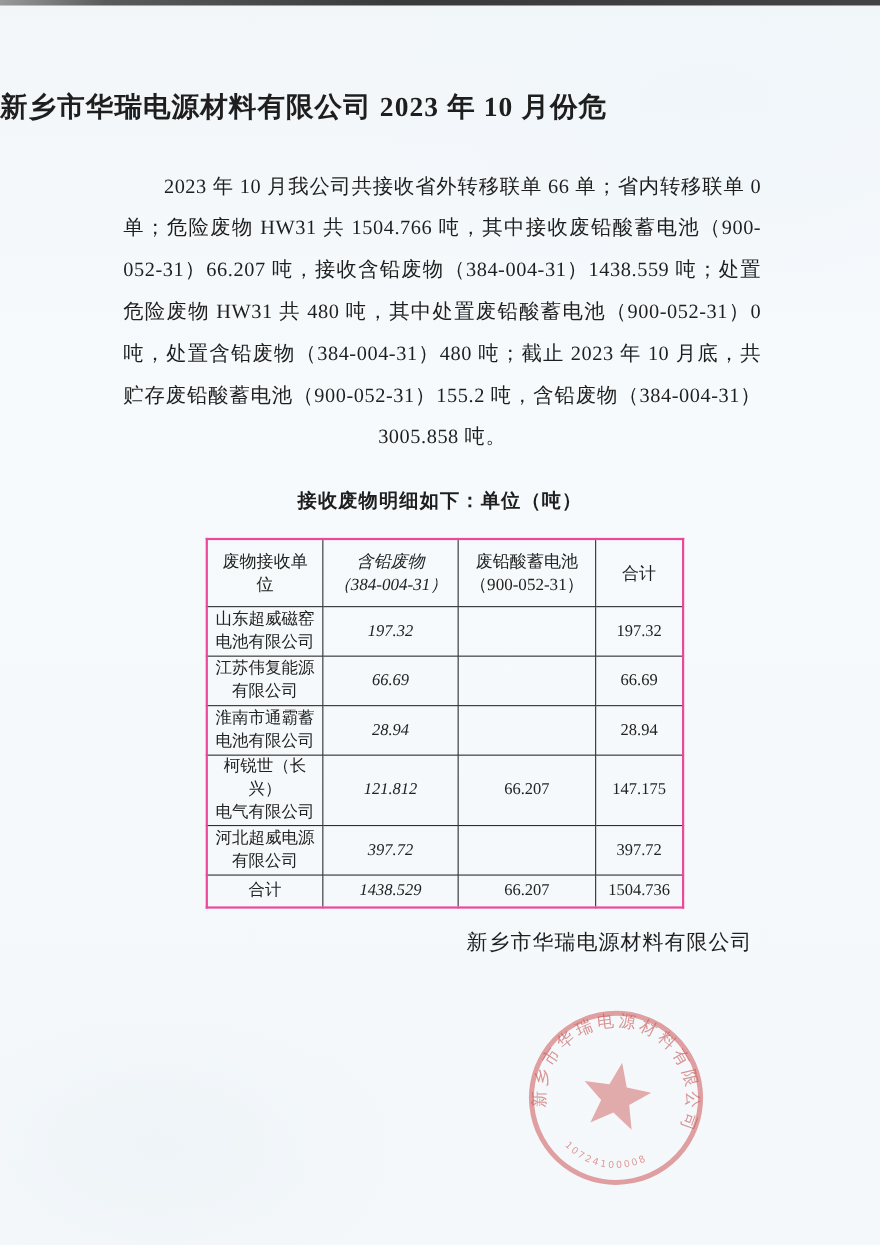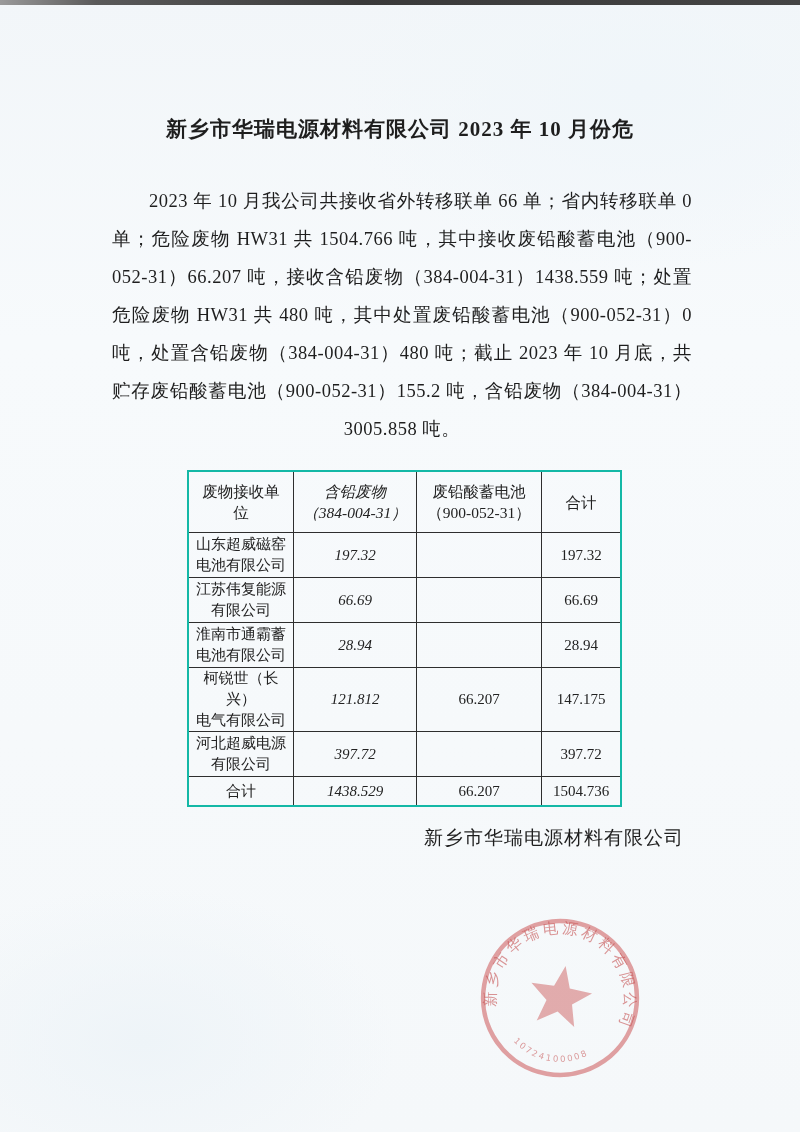--- a/index.html
+++ b/index.html
@@ -14,23 +14,22 @@
     font-family: "Liberation Serif", "DejaVu Serif", serif;
     color: #1e1e1e;
   }
   .top-edge {
     position: absolute; top: 0; left: 0;
     width: 800px; height: 5px;
     background: linear-gradient(90deg, #9a9a9a 0%, #5a5a5a 12%, #3a3a3a 45%, #444 100%);
   }
   .title {
     margin: 0;
-    padding-top: 100px;
-    text-align: center;
-    font-size: 21px;
+    padding-top: 69px;
+    font-size: 25px;
     font-weight: bold;
     line-height: 58px;
     letter-spacing: 1px;
   }
   .body-text {
     margin: 24px 108px 0 112px;
     font-size: 18.5px;
     line-height: 38px;
     text-align: justify;
     text-align-last: center;
@@ -41,21 +40,21 @@
     margin-top: 26px;
     text-align: center;
     font-weight: bold;
     font-size: 17.5px;
     letter-spacing: 1px;
   }
   table.waste-table {
     margin-left: 187px;
     margin-top: 22px;
     border-collapse: collapse;
-    border: 2px solid #14b8a6;
+    border: 2px solid #ec4899;
   }
   table.waste-table td, table.waste-table th {
     border: 1px solid #2e2e2e;
     text-align: center;
     vertical-align: middle;
     font-weight: normal;
     font-size: 15px;
     line-height: 21px;
     white-space: pre-line;
     padding: 0 2px;
@@ -90,20 +89,21 @@
 <div class="top-edge"></div>
 
 <main class="page">
 
   <h1 class="title">
     <div>新乡市华瑞电源材料有限公司 2023 年 10 月份危</div>
   </h1>
 
   <p class="body-text">2023 年 10 月我公司共接收省外转移联单 66 单；省内转移联单 0 单；危险废物 HW31 共 1504.766 吨，其中接收废铅酸蓄电池（900-052-31）66.207 吨，接收含铅废物（384-004-31）1438.559 吨；处置危险废物 HW31 共 480 吨，其中处置废铅酸蓄电池（900-052-31）0 吨，处置含铅废物（384-004-31）480 吨；截止 2023 年 10 月底，共贮存废铅酸蓄电池（900-052-31）155.2 吨，含铅废物（384-004-31）3005.858 吨。</p>
 
+  <div class="table-note">接收废物明细如下：单位（吨）</div>
 
   <table class="waste-table">
     <tbody>
       <tr class="header-row">
         <th class="c1">废物接收单
 位</th>
         <th class="c2">含铅废物
 （384-004-31）</th>
         <th class="c3">废铅酸蓄电池
 （900-052-31）</th>

